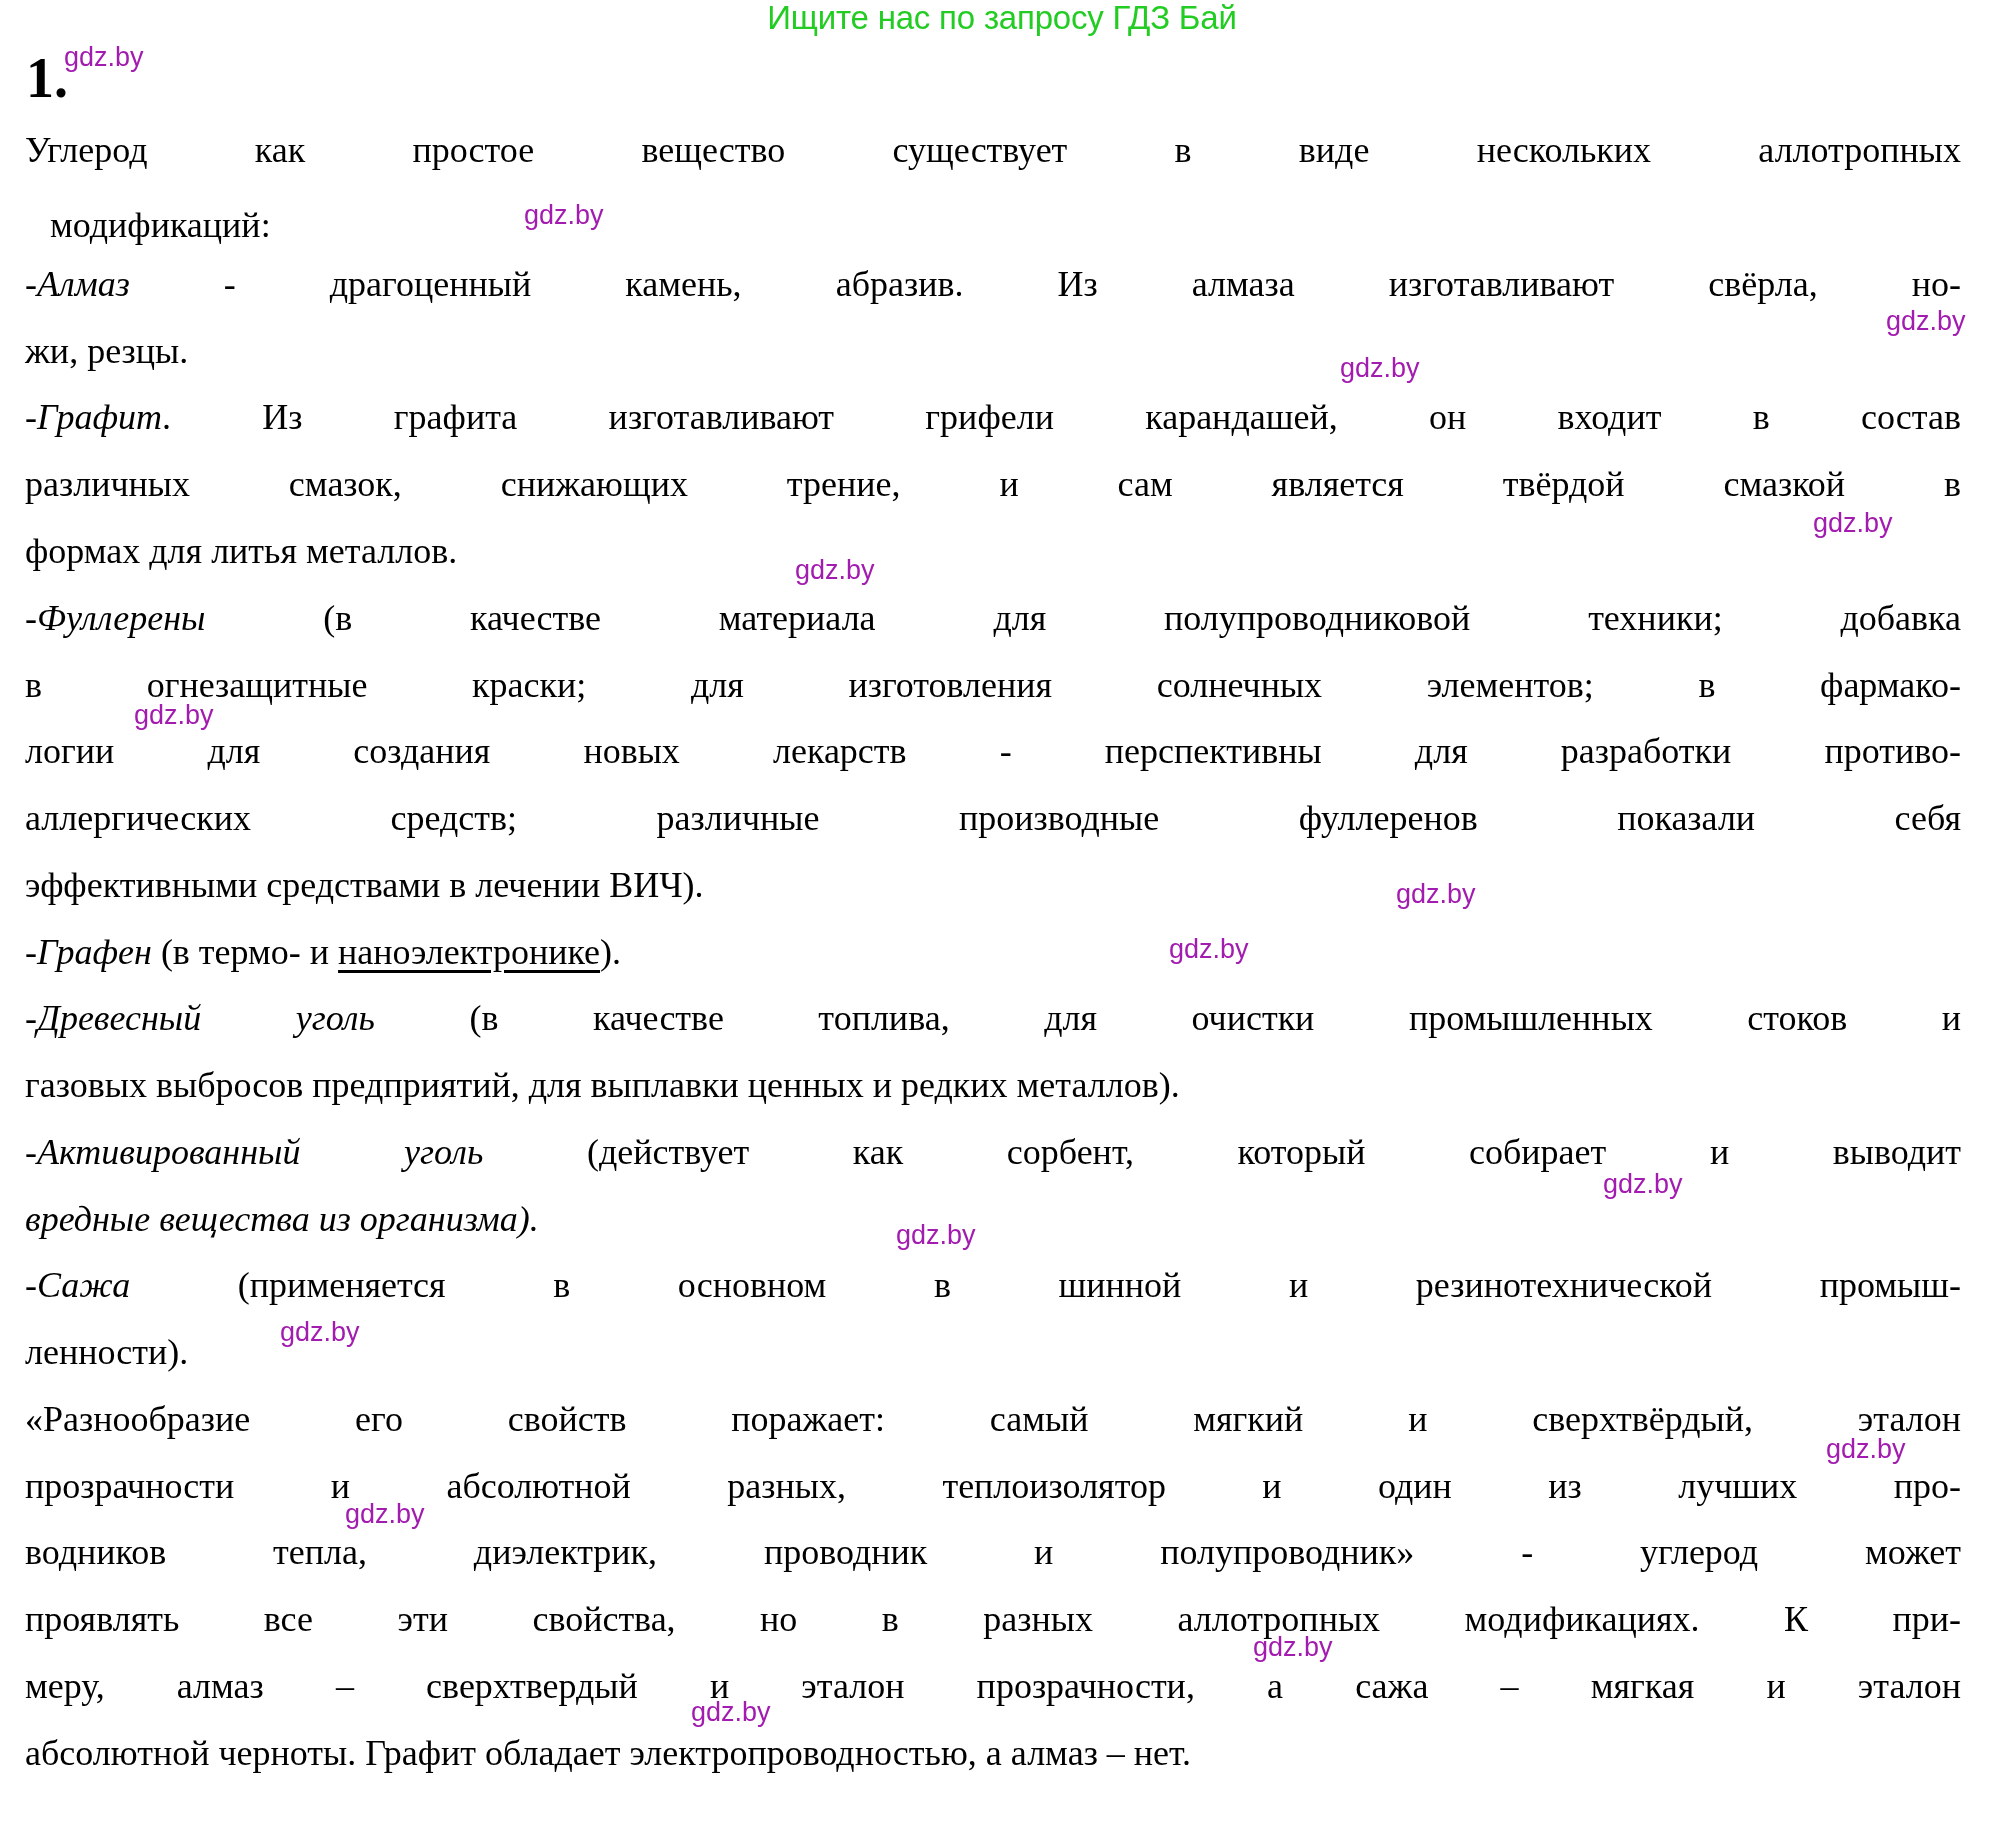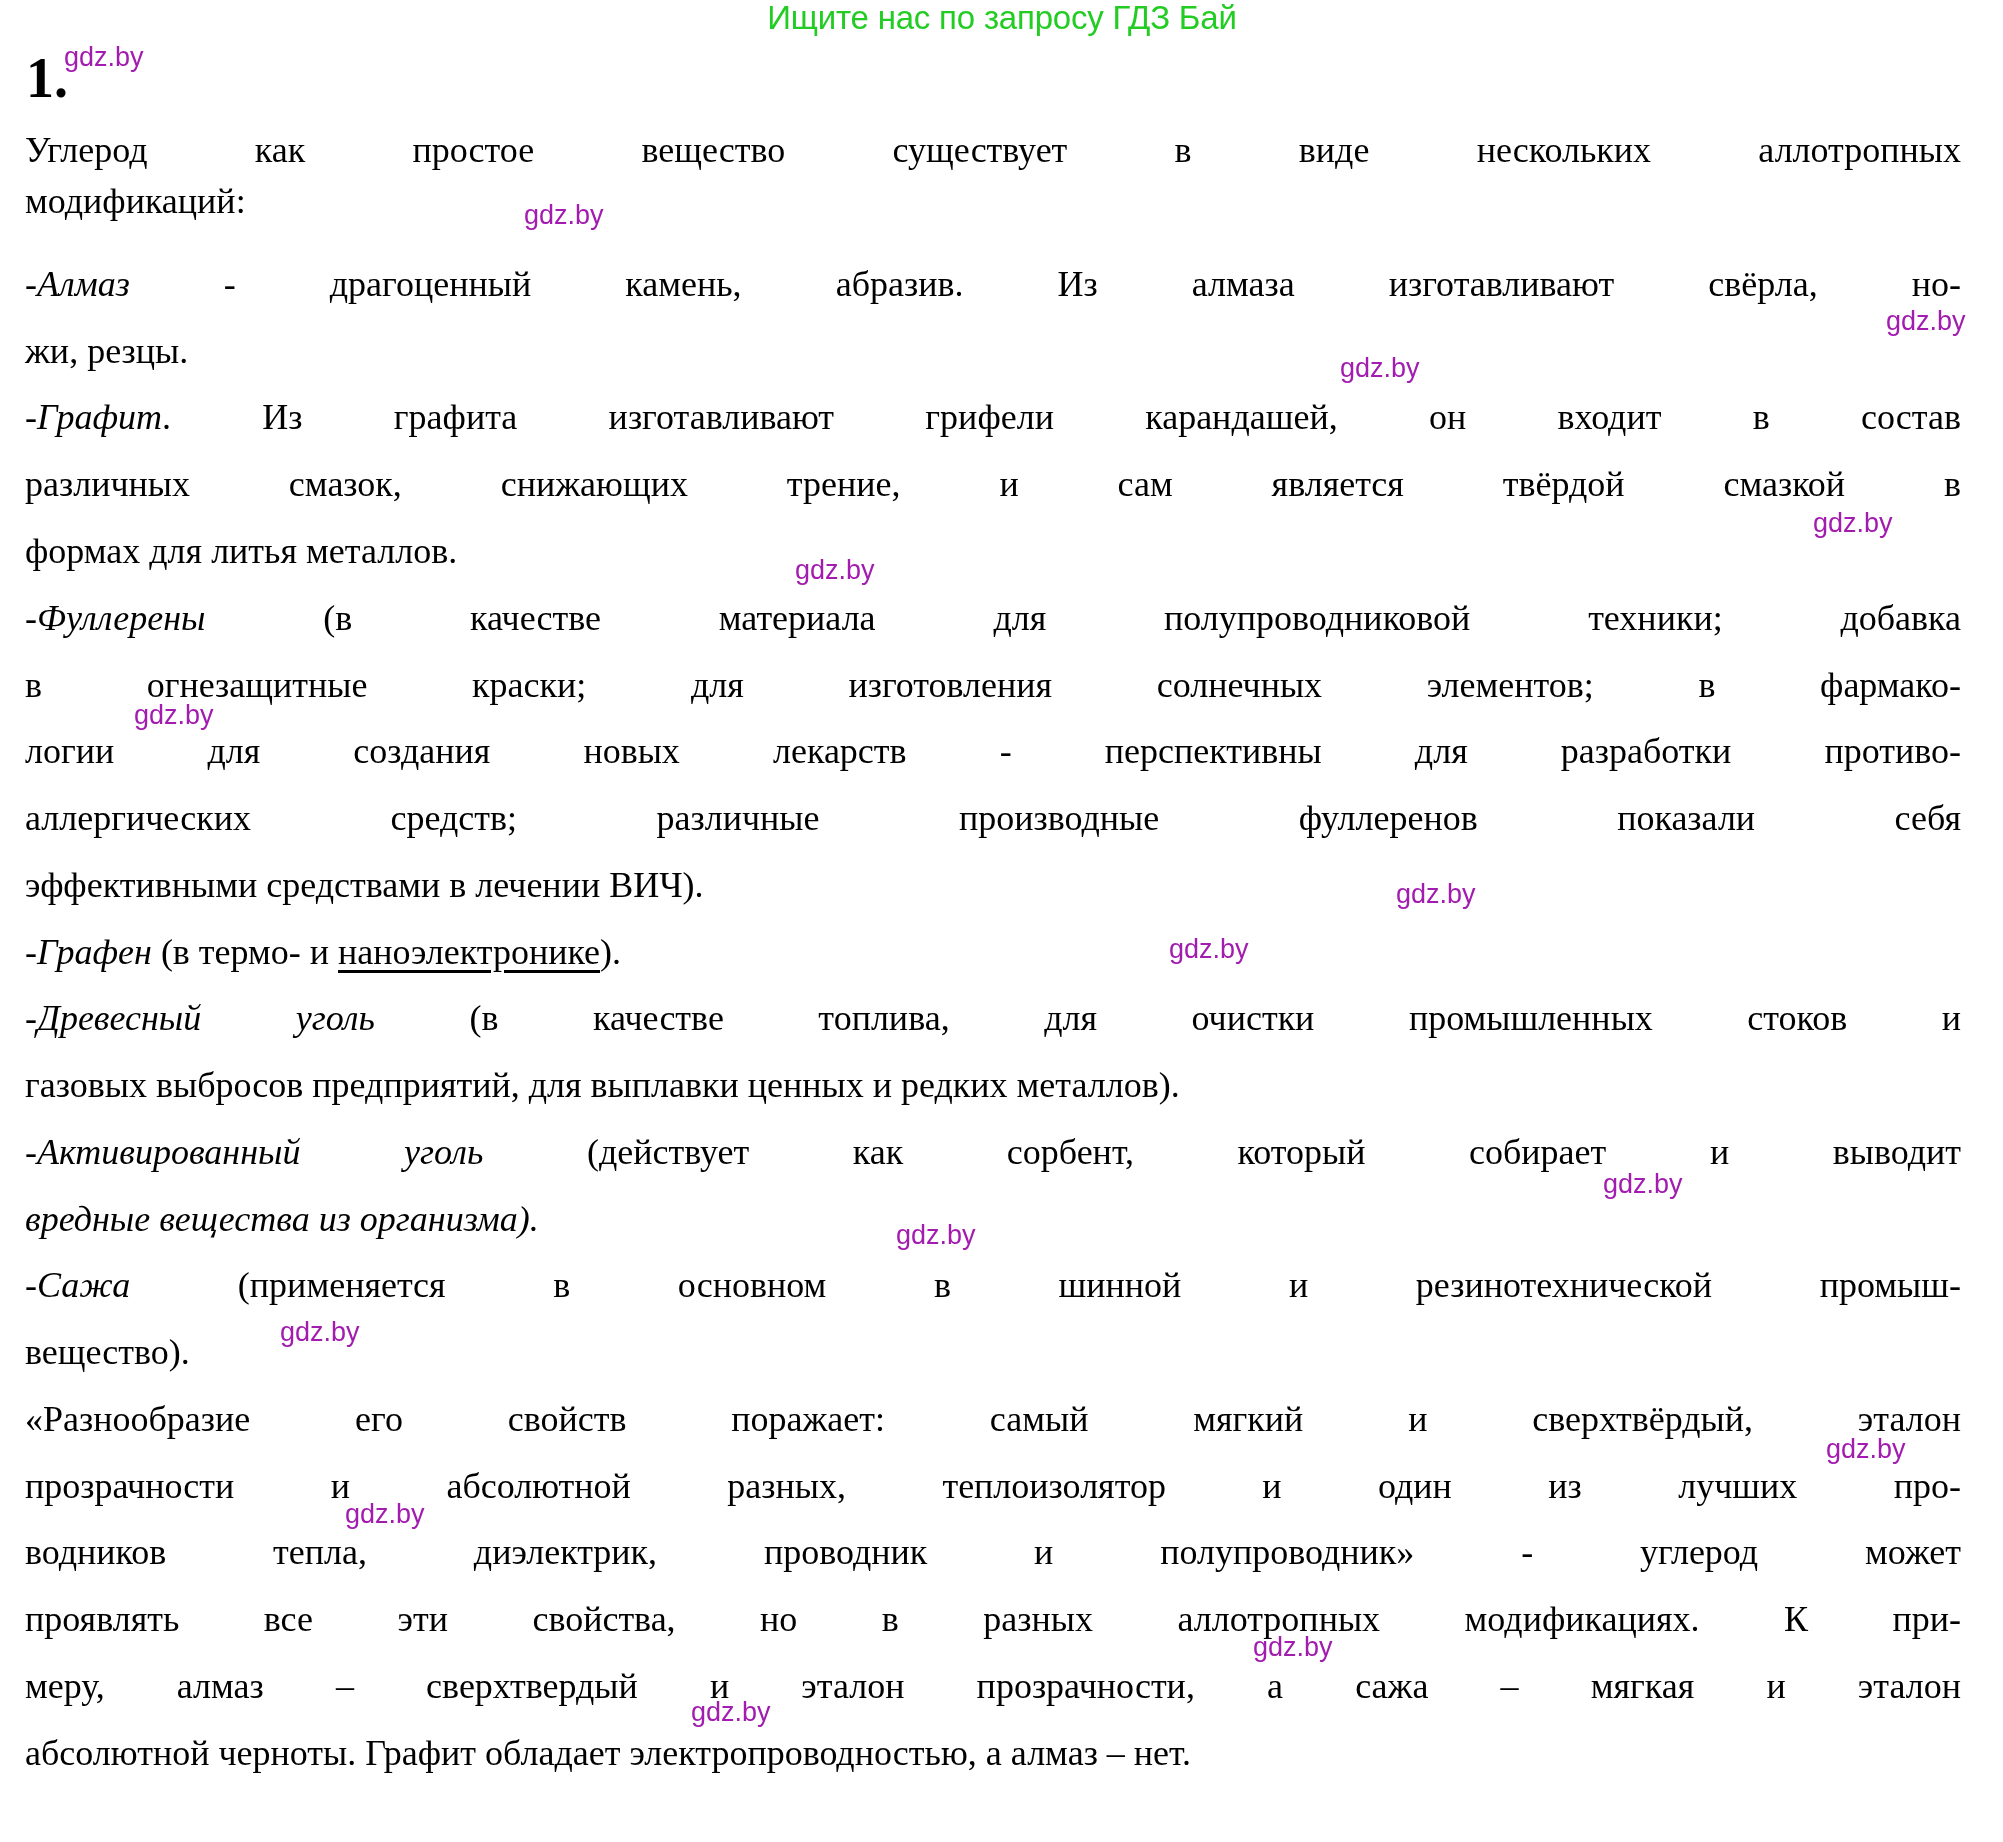--- a/index.html
+++ b/index.html
@@ -34,38 +34,38 @@
   }
 </style>
 </head>
 <body>
 
 <div class="page">
   <div class="header-banner">Ищите нас по запросу ГДЗ Бай</div>
   <div class="task-number">1.</div>
   <div id="lines">
       <div class="line justify" style="top: 117px;"><span class="seg normal">Углерод как простое вещество существует в виде нескольких аллотропных</span></div>
-      <div class="line left" style="top: 168px;"><span class="seg normal">модификаций:</span></div>
+      <div class="line left" style="top: 192px; margin-left: 25px;"><span class="seg normal">модификаций:</span></div>
       <div class="line justify" style="top: 251px;"><span class="seg italic">-Алмаз</span><span class="seg normal"> - драгоценный камень, абразив. Из алмаза изготавливают свёрла, но-</span></div>
       <div class="line left" style="top: 318px;"><span class="seg normal">жи, резцы.</span></div>
       <div class="line justify" style="top: 384px;"><span class="seg italic">-Графит</span><span class="seg normal">. Из графита изготавливают грифели карандашей, он входит в состав</span></div>
       <div class="line justify" style="top: 451px;"><span class="seg normal">различных смазок, снижающих трение, и сам является твёрдой смазкой в</span></div>
       <div class="line left" style="top: 518px;"><span class="seg normal">формах для литья металлов.</span></div>
       <div class="line justify" style="top: 585px;"><span class="seg italic">-Фуллерены</span><span class="seg normal"> (в качестве материала для полупроводниковой техники; добавка</span></div>
       <div class="line justify" style="top: 652px;"><span class="seg normal">в огнезащитные краски; для изготовления солнечных элементов; в фармако-</span></div>
       <div class="line justify" style="top: 718px;"><span class="seg normal">логии для создания новых лекарств - перспективны для разработки противо-</span></div>
       <div class="line justify" style="top: 785px;"><span class="seg normal">аллергических средств; различные производные фуллеренов показали себя</span></div>
       <div class="line left" style="top: 852px;"><span class="seg normal">эффективными средствами в лечении ВИЧ).</span></div>
       <div class="line left" style="top: 919px;"><span class="seg italic">-Графен</span><span class="seg normal"> (в термо- и </span><span class="seg underline">наноэлектронике</span><span class="seg normal">).</span></div>
       <div class="line justify" style="top: 985px;"><span class="seg italic">-Древесный уголь</span><span class="seg normal"> (в качестве топлива, для очистки промышленных стоков и</span></div>
       <div class="line left" style="top: 1052px;"><span class="seg normal">газовых выбросов предприятий, для выплавки ценных и редких металлов).</span></div>
       <div class="line justify" style="top: 1119px;"><span class="seg italic">-Активированный уголь</span><span class="seg normal"> (действует как сорбент, который собирает и выводит</span></div>
       <div class="line left" style="top: 1186px; font-style: italic;"><span class="seg normal">вредные вещества из организма).</span></div>
       <div class="line justify" style="top: 1252px;"><span class="seg italic">-Сажа</span><span class="seg normal"> (применяется в основном в шинной и резинотехнической промыш-</span></div>
-      <div class="line left" style="top: 1319px;"><span class="seg normal">вещество).</span></div>
+      <div class="line left" style="top: 1319px;"><span class="seg normal">ленности).</span></div>
       <div class="line justify" style="top: 1386px;"><span class="seg normal">«Разнообразие его свойств поражает: самый мягкий и сверхтвёрдый, эталон</span></div>
       <div class="line justify" style="top: 1453px;"><span class="seg normal">прозрачности и абсолютной разных, теплоизолятор и один из лучших про-</span></div>
       <div class="line justify" style="top: 1519px;"><span class="seg normal">водников тепла, диэлектрик, проводник и полупроводник» - углерод может</span></div>
       <div class="line justify" style="top: 1586px;"><span class="seg normal">проявлять все эти свойства, но в разных аллотропных модификациях. К при-</span></div>
       <div class="line justify" style="top: 1653px;"><span class="seg normal">меру, алмаз – сверхтвердый и эталон прозрачности, а сажа – мягкая и эталон</span></div>
       <div class="line left" style="top: 1720px;"><span class="seg normal">абсолютной черноты. Графит обладает электропроводностью, а алмаз – нет.</span></div>
     </div>
   <div id="watermarks">
       <div class="wm" style="left: 64px; top: 44px;">gdz.by</div>
       <div class="wm" style="left: 524px; top: 202px;">gdz.by</div>

